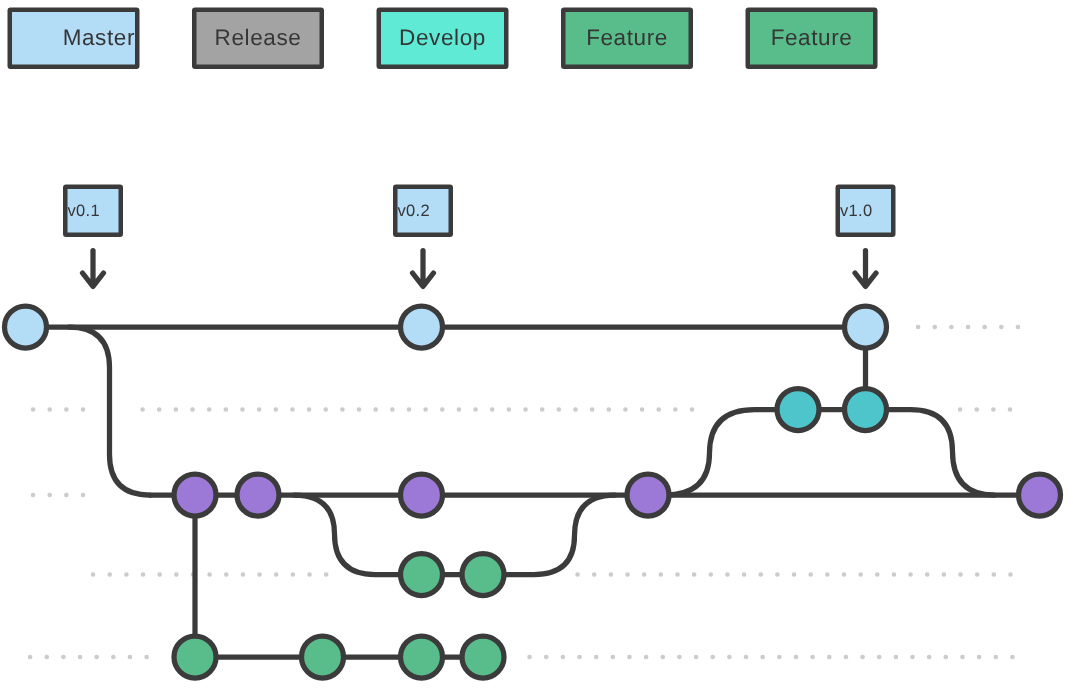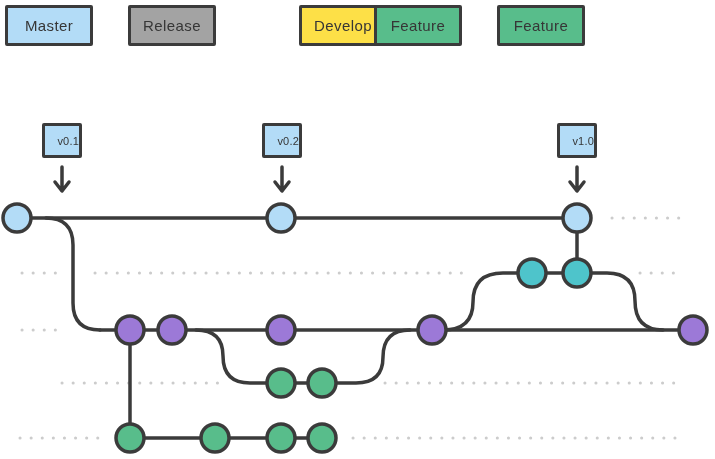--- a/index.html
+++ b/index.html
@@ -19,40 +19,40 @@
   }
   .legend-item{
     position:absolute;top:5px;width:88px;height:41px;box-sizing:border-box;
     border:3px solid var(--line);border-radius:2px;
     display:flex;align-items:center;justify-content:center;
     font-size:15px;letter-spacing:.4px;color:#363636;
   }
   .tag{
     position:absolute;top:123px;width:40px;height:35px;box-sizing:border-box;
     border:3px solid var(--line);border-radius:2px;background:var(--tag-fill);
-    display:flex;align-items:center;justify-content:flex-end;
+    display:flex;align-items:center;justify-content:flex-start;
     font-size:11px;color:#363636;letter-spacing:.2px;
   }
   svg.graph{position:absolute;left:0;top:0;}
   .stroke{fill:none;stroke:var(--line);stroke-width:3.5;stroke-linecap:round;stroke-linejoin:round;}
   .dots{fill:none;stroke:var(--dot);stroke-width:3;stroke-linecap:round;stroke-dasharray:0.1 11;}
 </style>
 </head>
 <body>
 
 <div class="stage">
 
   <div>
-    <div class="legend-item" style="left: 5px; background-color: rgb(179, 220, 247);">
+    <div class="legend-item" style="left: 5px; background-color: rgb(179, 220, 247); justify-content: flex-end;">
       <span>Master</span>
     </div>
     <div class="legend-item" style="left: 128px; background-color: #a3a3a3;">
       <span>Release</span>
     </div>
-    <div class="legend-item" style="left: 251px; background-color: #fde047; margin-left: 48px;">
+    <div class="legend-item" style="left: 251px; background-color: #5eead4;">
       <span>Develop</span>
     </div>
     <div class="legend-item" style="left: 374px; background-color: rgb(88, 189, 139);">
       <span>Feature</span>
     </div>
     <div class="legend-item" style="left: 497px; background-color: rgb(88, 189, 139);">
       <span>Feature</span>
     </div>
   </div>
 

